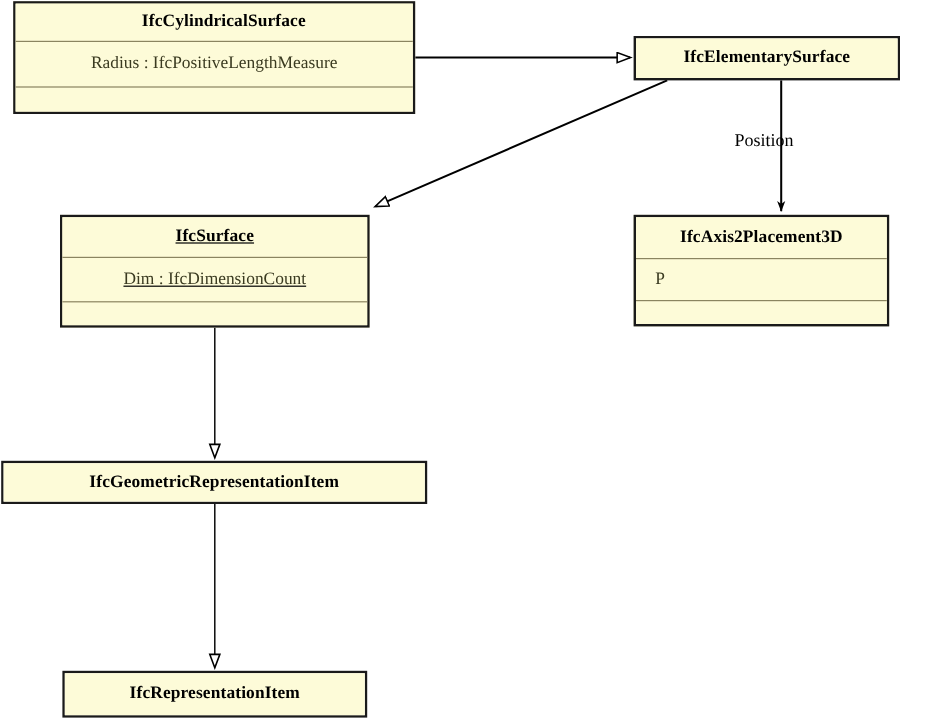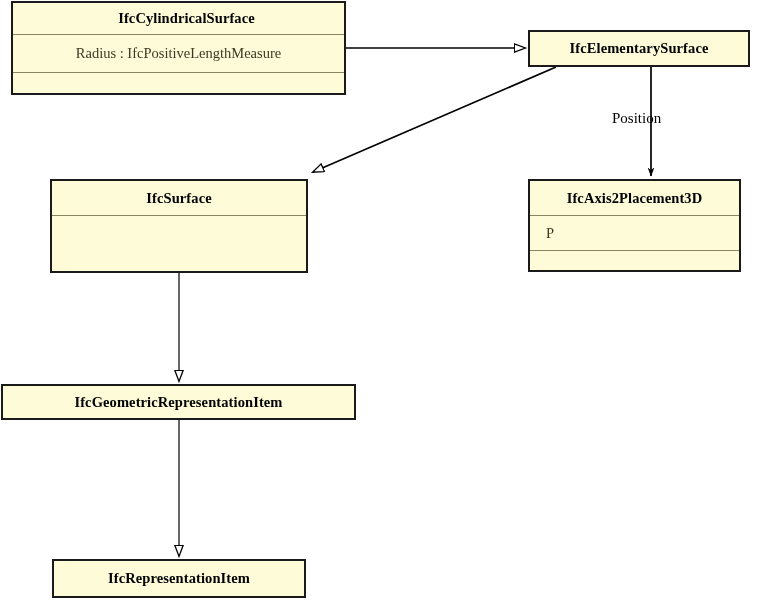--- a/index.html
+++ b/index.html
@@ -115,22 +115,23 @@
   </div>
 
   <div class="edge-label" style="left:612px; top:110px;">Position</div>
 
   <div class="uml-box" style="left:528px; top:179px; width:213px; height:93px;">
     <div class="compartment comp-title" style="height:34px;">IfcAxis2Placement3D</div>
     <div class="compartment comp-attr" style="height:35px;">P</div>
     <div class="compartment comp-empty" style="height:20px;"></div>
   </div>
 
-  <div class="uml-box" style="left:50px; top:179px; width:258px; height:94px;">
+  <div class="uml-box" style="left:50px; top:179px; width:258px; height:94px;text-decoration:underline;">
     <div class="compartment comp-title" style="height:34px;">IfcSurface</div>
+    <div class="compartment comp-attr centered" style="height:38px;">Dim : IfcDimensionCount</div>
     <div class="compartment comp-empty" style="height:20px;"></div>
   </div>
 
   <div class="uml-box" style="left:1px; top:384px; width:355px; height:36px;">
     <div class="compartment comp-title" style="height:100%;">IfcGeometricRepresentationItem</div>
   </div>
 
   <div class="uml-box" style="left:52px; top:559px; width:254px; height:39px;">
     <div class="compartment comp-title" style="height:100%;">IfcRepresentationItem</div>
   </div>

